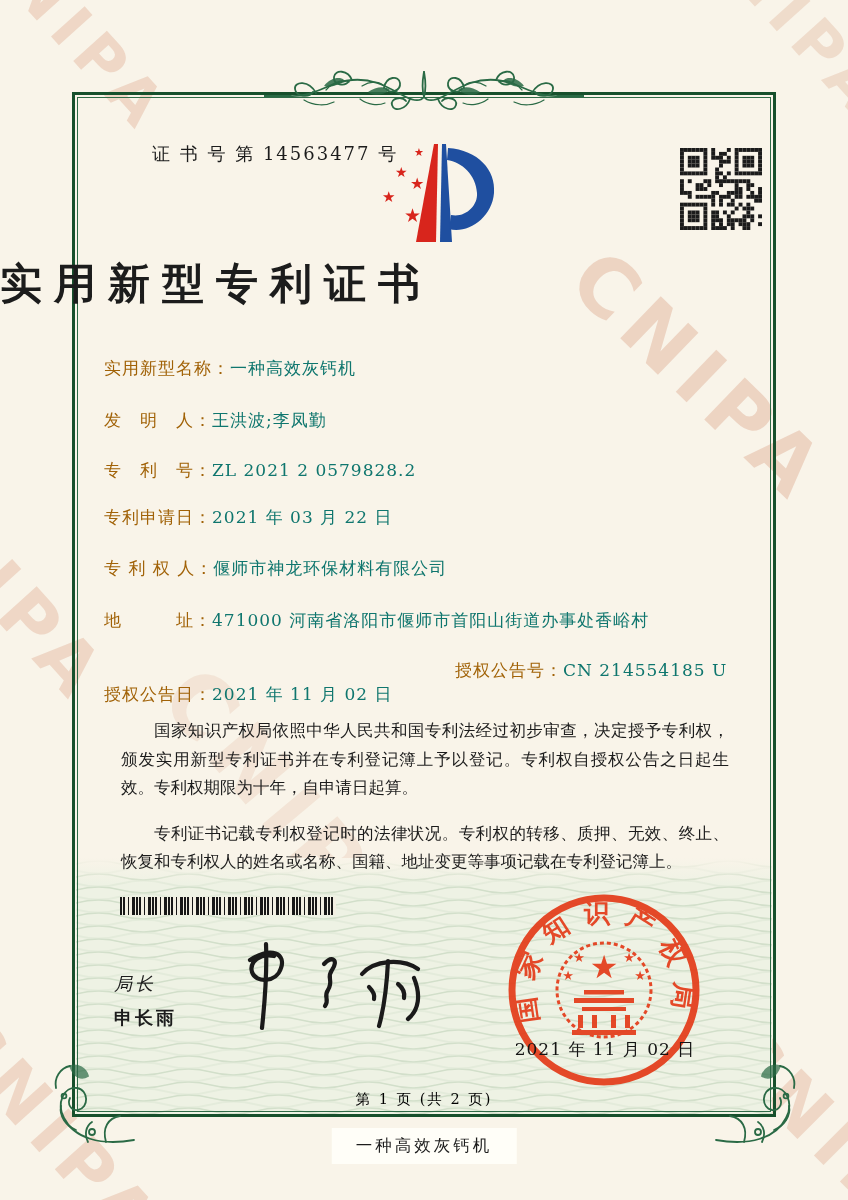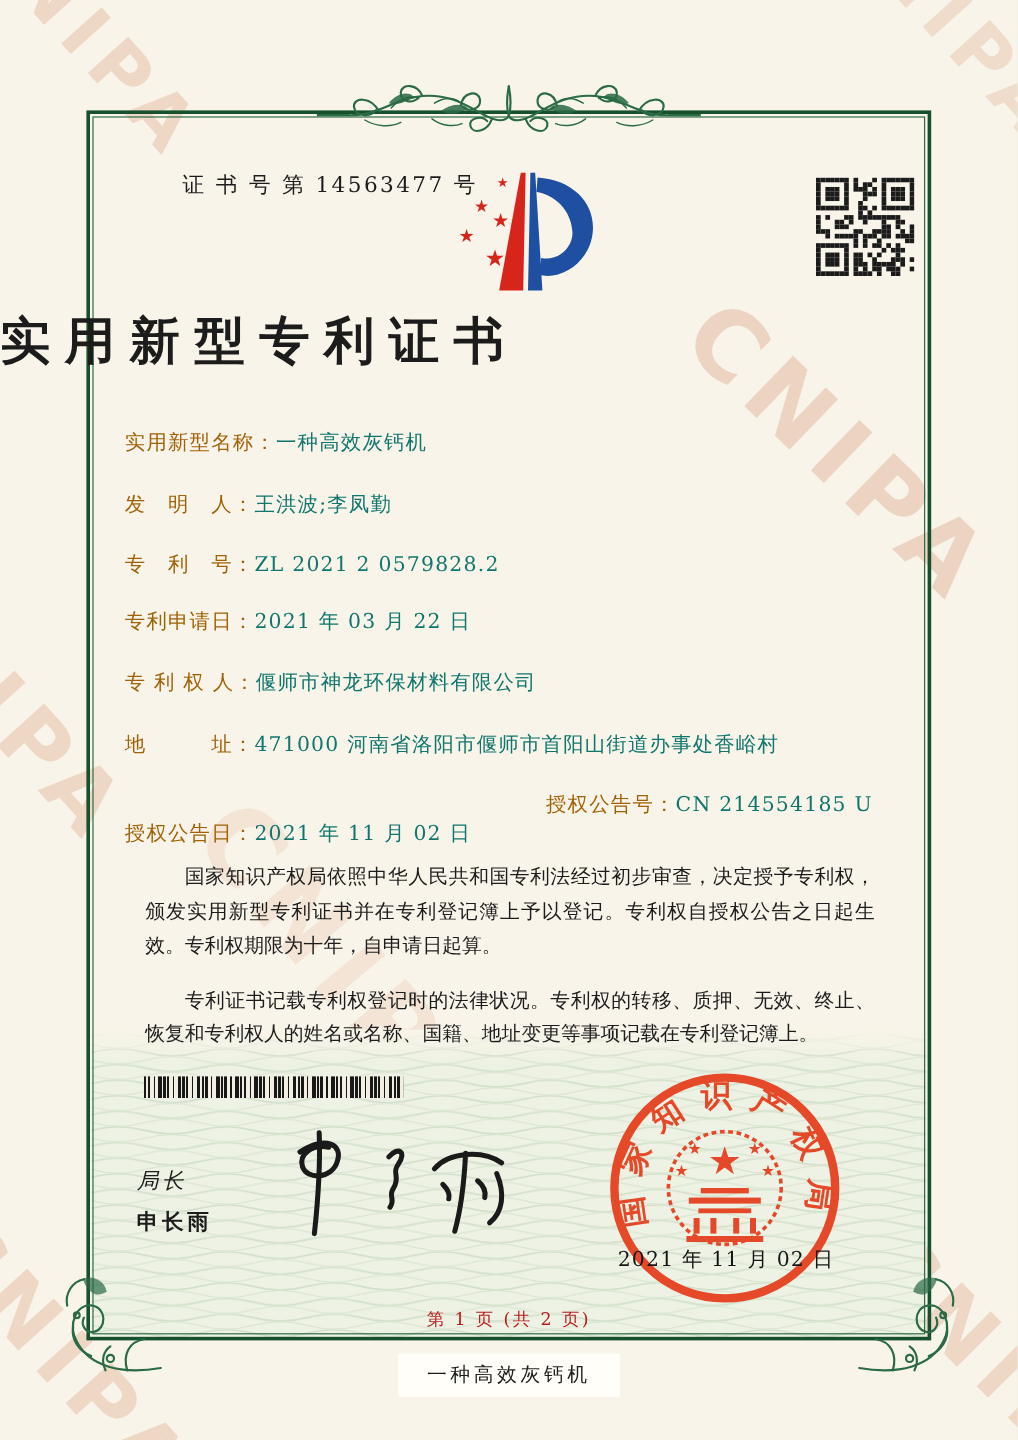--- a/index.html
+++ b/index.html
@@ -47,21 +47,21 @@
       #181818 8px 9px,#f2efe2 9px 12px,#181818 12px 15px,#f2efe2 15px 16px);}
   .role-label{position:absolute;left:114px;top:972px;font-size:18px;letter-spacing:3px;
               font-family:"DejaVu Sans",sans-serif;z-index:5;font-style:italic;}
   .signer-name{position:absolute;left:114px;top:1006px;font-size:18px;letter-spacing:3px;
               font-family:"DejaVu Sans",sans-serif;z-index:5;font-weight:bold;}
   .signature{position:absolute;left:222px;top:938px;z-index:6;}
   .seal{position:absolute;left:504px;top:890px;z-index:6;}
   .seal-date{position:absolute;left:512px;top:1038px;width:186px;text-align:center;font-size:17px;
              letter-spacing:1px;color:#141414;z-index:7;}
   .page-info{position:absolute;left:0;top:1090px;width:848px;text-align:center;font-size:14.5px;
-             letter-spacing:2px;color:#b91c1c;z-index:5;}
+             letter-spacing:2px;color:#000000;z-index:5;}
   .continuation{position:absolute;left:50%;top:1128px;transform:translateX(-50%);
                 background:#fffef8;padding:7px 24px;font-size:16.5px;letter-spacing:3px;z-index:5;}
 </style>
 </head>
 <body>
 
 <div class="page">
 
   <span class="wm wm1">CNIPA</span>
   <span class="wm wm2">CNIPA</span>

